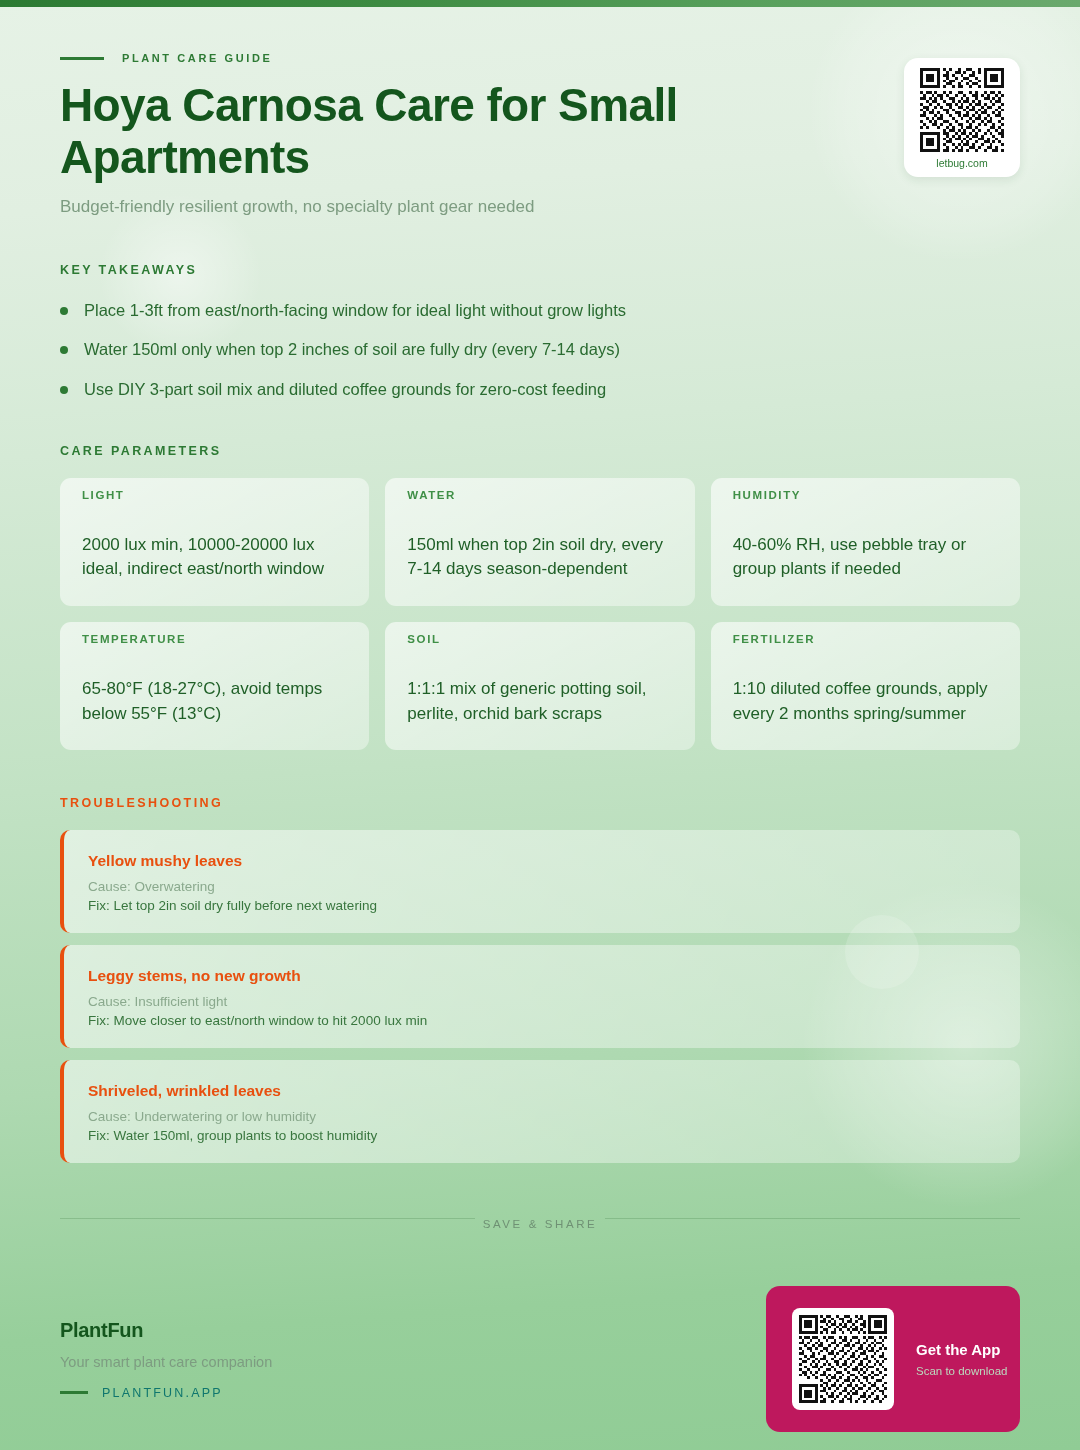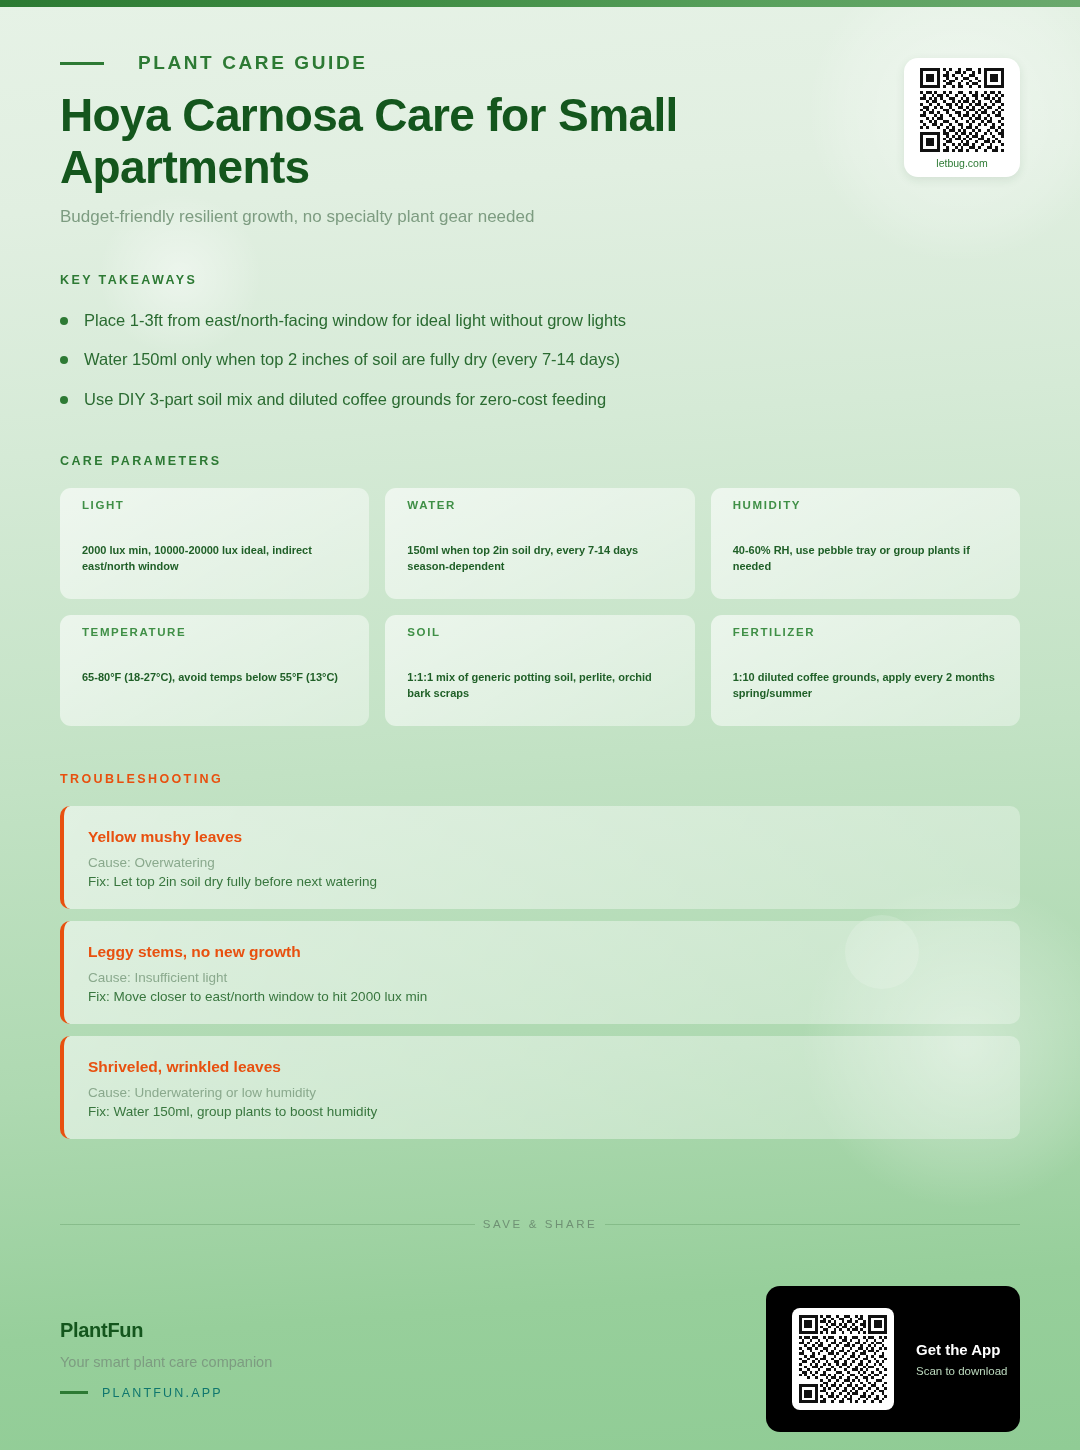--- a/index.html
+++ b/index.html
@@ -66,25 +66,24 @@
     align-items: center;
     gap: 18px;
     margin-bottom: 16px;
   }
   .eyebrow-dash {
     width: 44px; height: 3px;
     background: #2d7a34;
     display: block;
   }
   .eyebrow-text {
-    font-size: 19px;
+    font-size: 11px;
     font-weight: 700;
     letter-spacing: 2.6px;
     color: #2d7a34;
-    margin-left: 16px;
   }
 
   h1.title {
     font-size: 46px;
     font-weight: 700;
     line-height: 1.12;
     letter-spacing: -0.6px;
     color: #14561d;
     max-width: 840px;
   }
@@ -161,22 +160,22 @@
     min-height: 100px;
   }
   .care-card-label {
     font-size: 11.5px;
     font-weight: 700;
     letter-spacing: 1.6px;
     color: #3f8f46;
     margin-bottom: 13px;
   }
   .care-card-value {
-    font-size: 11px;
-    font-weight: 700;
+    font-size: 17px;
+    font-weight: 400;
     color: #1f5f27;
     line-height: 1.45;
     margin-top: 32px;
   }
 
   
   .trouble { margin-top: 46px; }
   .trouble-list { margin-top: 20px; }
   .trouble-card {
     position: relative;
@@ -206,21 +205,20 @@
   .footer {
     position: absolute;
     left: 60px;
     right: 60px;
     bottom: 0;
     height: 232px;
     z-index: 3;
   }
   .save-divider {
     display: flex;
-    align-items: center;
     gap: 8px;
     margin-bottom: 56px;
   }
   .save-divider .line {
     flex: 1;
     height: 1px;
     background: rgba(45,110,52,0.22);
   }
   .save-divider .save-text {
     font-size: 11.5px;
@@ -256,21 +254,21 @@
     background: #2d7a34;
     display: block;
   }
   .brand-url {
     font-size: 12.5px;
     letter-spacing: 2.2px;
     color: #0f766e;
   }
 
   .app-panel {
-    background: #000000;
+    background: #be185d;
     border-radius: 14px;
     padding: 22px 26px;
     display: flex;
     align-items: center;
     gap: 22px;
     width: 254px;
   }
   .app-panel .qr-box {
     background: #ffffff;
     border-radius: 8px;

